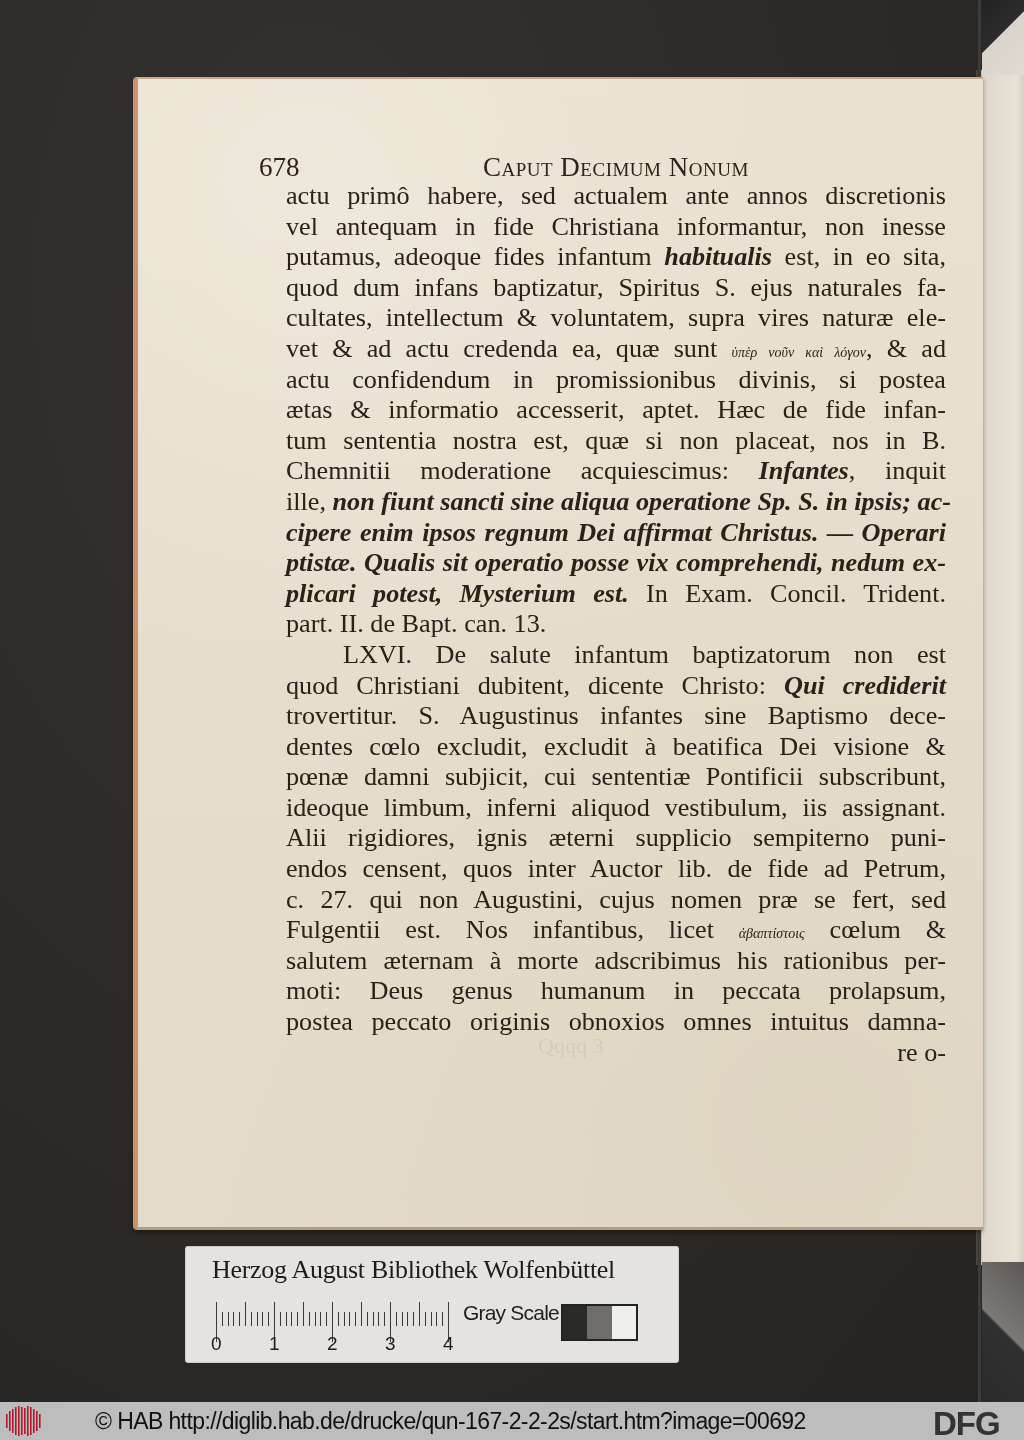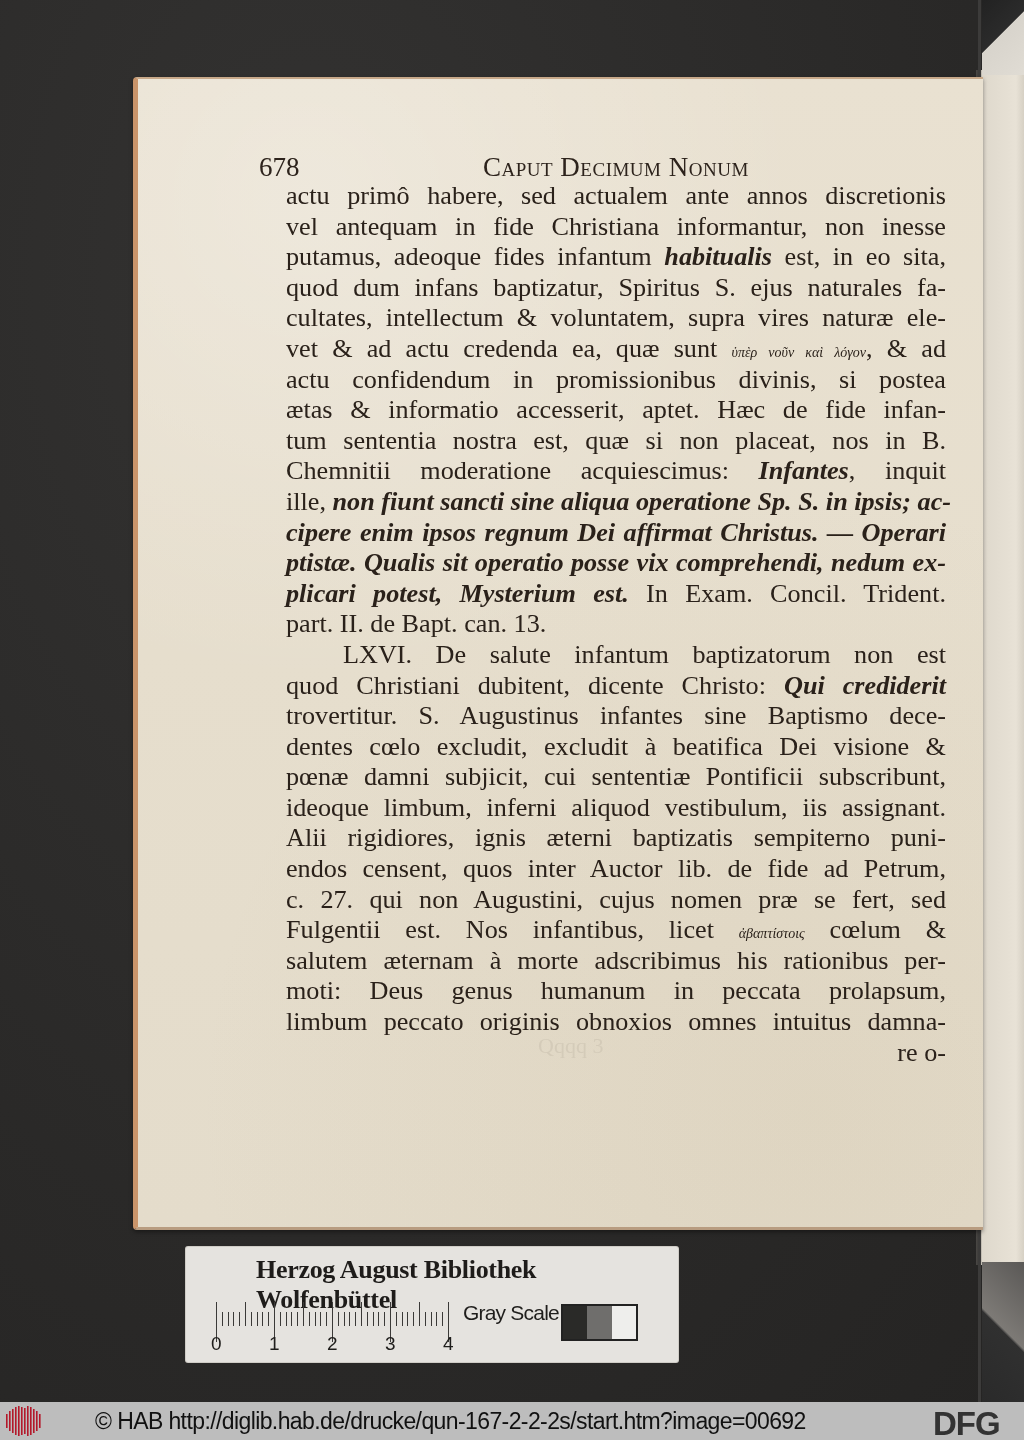--- a/index.html
+++ b/index.html
@@ -71,22 +71,22 @@
     position:absolute; left:288px; top:1033px; width:640px; font-size:22px;
     color:#cfc6b4; opacity:.7; white-space:nowrap;
   }
   
   .scale-card {
     position:absolute; left:186px; top:1247px; width:492px; height:115px;
     background:#e5e3df; border-radius:2px;
     box-shadow:0 0 0 1px #cfccc6;
   }
   .scale-title {
-    position:absolute; left:26px; top:8px; font-size:26px; font-weight:bold;
-    color:#1e1c1a; font-family:"Liberation Serif", serif; letter-spacing:-0.3px;margin-left:44px;
+    position:absolute; left:26px; top:8px; font-size:26px; font-weight:normal;
+    color:#1e1c1a; font-family:"Liberation Serif", serif; letter-spacing:-0.3px;
   }
   .ruler { position:absolute; left:30px; top:53px; width:240px; height:42px; }
   .tick { position:absolute; bottom:0; width:1px; background:#3b3a38; }
   .ruler-labels { position:absolute; left:20px; top:86px; width:280px; height:24px; }
   .ruler-labels span {
     position:absolute; font-family:"Liberation Sans", sans-serif; font-size:19px; color:#1f1e1c;
   }
   .gray-label {
     position:absolute; left:277px; top:54px; font-family:"Liberation Sans", sans-serif;
     font-size:21px; color:#1f1e1c; letter-spacing:-0.8px;
@@ -143,27 +143,27 @@
     <span class="line"><span class="it">cipere enim ipsos regnum Dei affirmat Christus. — Operari</span></span>
     <span class="line"><span class="it">ptistæ.  Qualis sit operatio posse vix comprehendi, nedum ex-</span></span>
     <span class="line"><span class="it">plicari potest, Mysterium est.</span><span>  In Exam. Concil. Trident.</span></span>
     <span class="line last"><span>part. II. de Bapt. can. 13.</span></span>
     <span class="line indent"><span>LXVI.  De salute infantum baptizatorum non est</span></span>
     <span class="line"><span>quod Christiani dubitent, dicente Christo: </span><span class="it">Qui crediderit</span></span>
     <span class="line"><span>trovertitur. S. Augustinus infantes sine Baptismo dece-</span></span>
     <span class="line"><span>dentes cœlo excludit, excludit à beatifica Dei visione &amp;</span></span>
     <span class="line"><span>pœnæ damni subjicit, cui sententiæ Pontificii subscribunt,</span></span>
     <span class="line"><span>ideoque limbum, inferni aliquod vestibulum, iis assignant.</span></span>
-    <span class="line"><span>Alii rigidiores, ignis æterni baptizatis sempiterno puni-</span></span>
+    <span class="line"><span>Alii rigidiores, ignis æterni supplicio sempiterno puni-</span></span>
     <span class="line"><span>endos censent, quos inter Auctor lib. de fide ad Petrum,</span></span>
     <span class="line"><span>c. 27. qui non Augustini, cujus nomen præ se fert, sed</span></span>
     <span class="line"><span>Fulgentii est.  Nos infantibus, licet </span><span class="greek">ἀβαπτίστοις</span><span> cœlum &amp;</span></span>
     <span class="line"><span>salutem æternam à morte adscribimus his rationibus per-</span></span>
     <span class="line"><span>moti:  Deus genus humanum  in peccata prolapsum,</span></span>
-    <span class="line"><span>limbum peccato originis obnoxios omnes intuitus damna-</span></span>
+    <span class="line"><span>postea peccato originis obnoxios omnes intuitus damna-</span></span>
     <span class="line right">re o-</span>
   </div>
 
 <div class="ghost" style="padding-left:250px;">Qqqq 3</div>
 
 <div class="scale-card">
   <div class="scale-title">Herzog August Bibliothek Wolfenbüttel</div>
   <div class="ruler" id="ruler">
       <div class="tick" style="left: 0px; height: 40px; bottom: 0px;"></div>
       <div class="tick" style="left: 5.8px; height: 14px; bottom: 16px;"></div>

